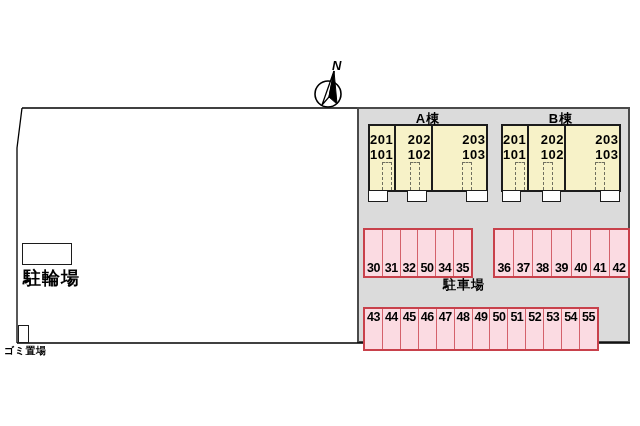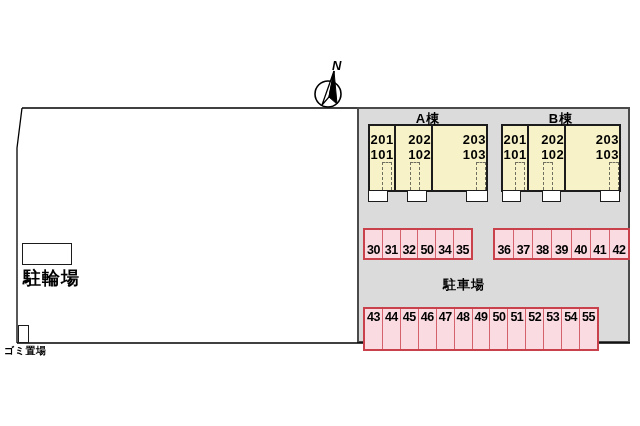--- a/index.html
+++ b/index.html
@@ -21,42 +21,42 @@
     background:#DBDBDB;border:2px solid #4a4a4a;box-sizing:border-box;}
 
   
   .building{position:absolute;width:120px;height:68px;background:#F7F2C8;
     border:2px solid #1c1c1c;box-sizing:border-box;display:flex;gap:12px;}
   .building-a{left:368px;top:124px;}
   .building-b{left:501px;top:124px;}
   .bldg-label{position:absolute;top:-16px;left:0;width:100%;text-align:center;
     font-size:13px;font-weight:bold;letter-spacing:1px;}
   .unit{position:relative;flex:1;border-right:2px solid #1c1c1c;box-sizing:border-box;
-    display:flex;justify-content:flex-end;}
+    display:flex;justify-content:flex-start;}
   .unit:last-child{border-right:none;padding-left:17px;}
   .unit-no{padding-top:6px;text-align:center;font-size:13px;font-weight:bold;
     line-height:15px;letter-spacing:0.5px;}
   .entry{position:absolute;bottom:0;width:10px;height:28px;
     border:1.5px dashed #6f6f5f;border-bottom:none;box-sizing:border-box;}
   .unit:nth-child(1) .entry{right:3px;}
   .unit:nth-child(2) .entry{right:2px;}
   .unit:nth-child(3) .entry{left:2px;}
 
   
   .porch{position:absolute;top:190px;height:12px;background:#ffffff;
     border:1.5px solid #1c1c1c;box-sizing:border-box;}
 
   
   .prow{position:absolute;display:flex;background:#FBDBE2;
     border:2px solid #C8414B;box-sizing:border-box;}
   .pcell{flex:1;border-right:1px solid #D4616B;box-sizing:border-box;
     display:flex;justify-content:center;font-size:12.5px;font-weight:bold;
     letter-spacing:-0.5px;overflow:hidden;}
   .pcell:last-child{border-right:none;}
-  .row-top{left:363px;top:228px;height:32px;text-align:center;}
+  .row-top{left:363px;top:228px;height:50px;text-align:center;}
   .row-top .pcell{align-items:flex-end;padding-bottom:1px;}
   .row-bottom{left:363px;top:307px;width:236px;height:44px;}
   .row-bottom .pcell{align-items:flex-start;padding-top:1px;}
   .group1{width:110px;}
   .group2{left:493px;width:137px;}
 
   .parking-label{position:absolute;left:443px;top:276px;width:90px;text-align:left;
     font-size:13px;font-weight:bold;letter-spacing:1px;}
 
   

